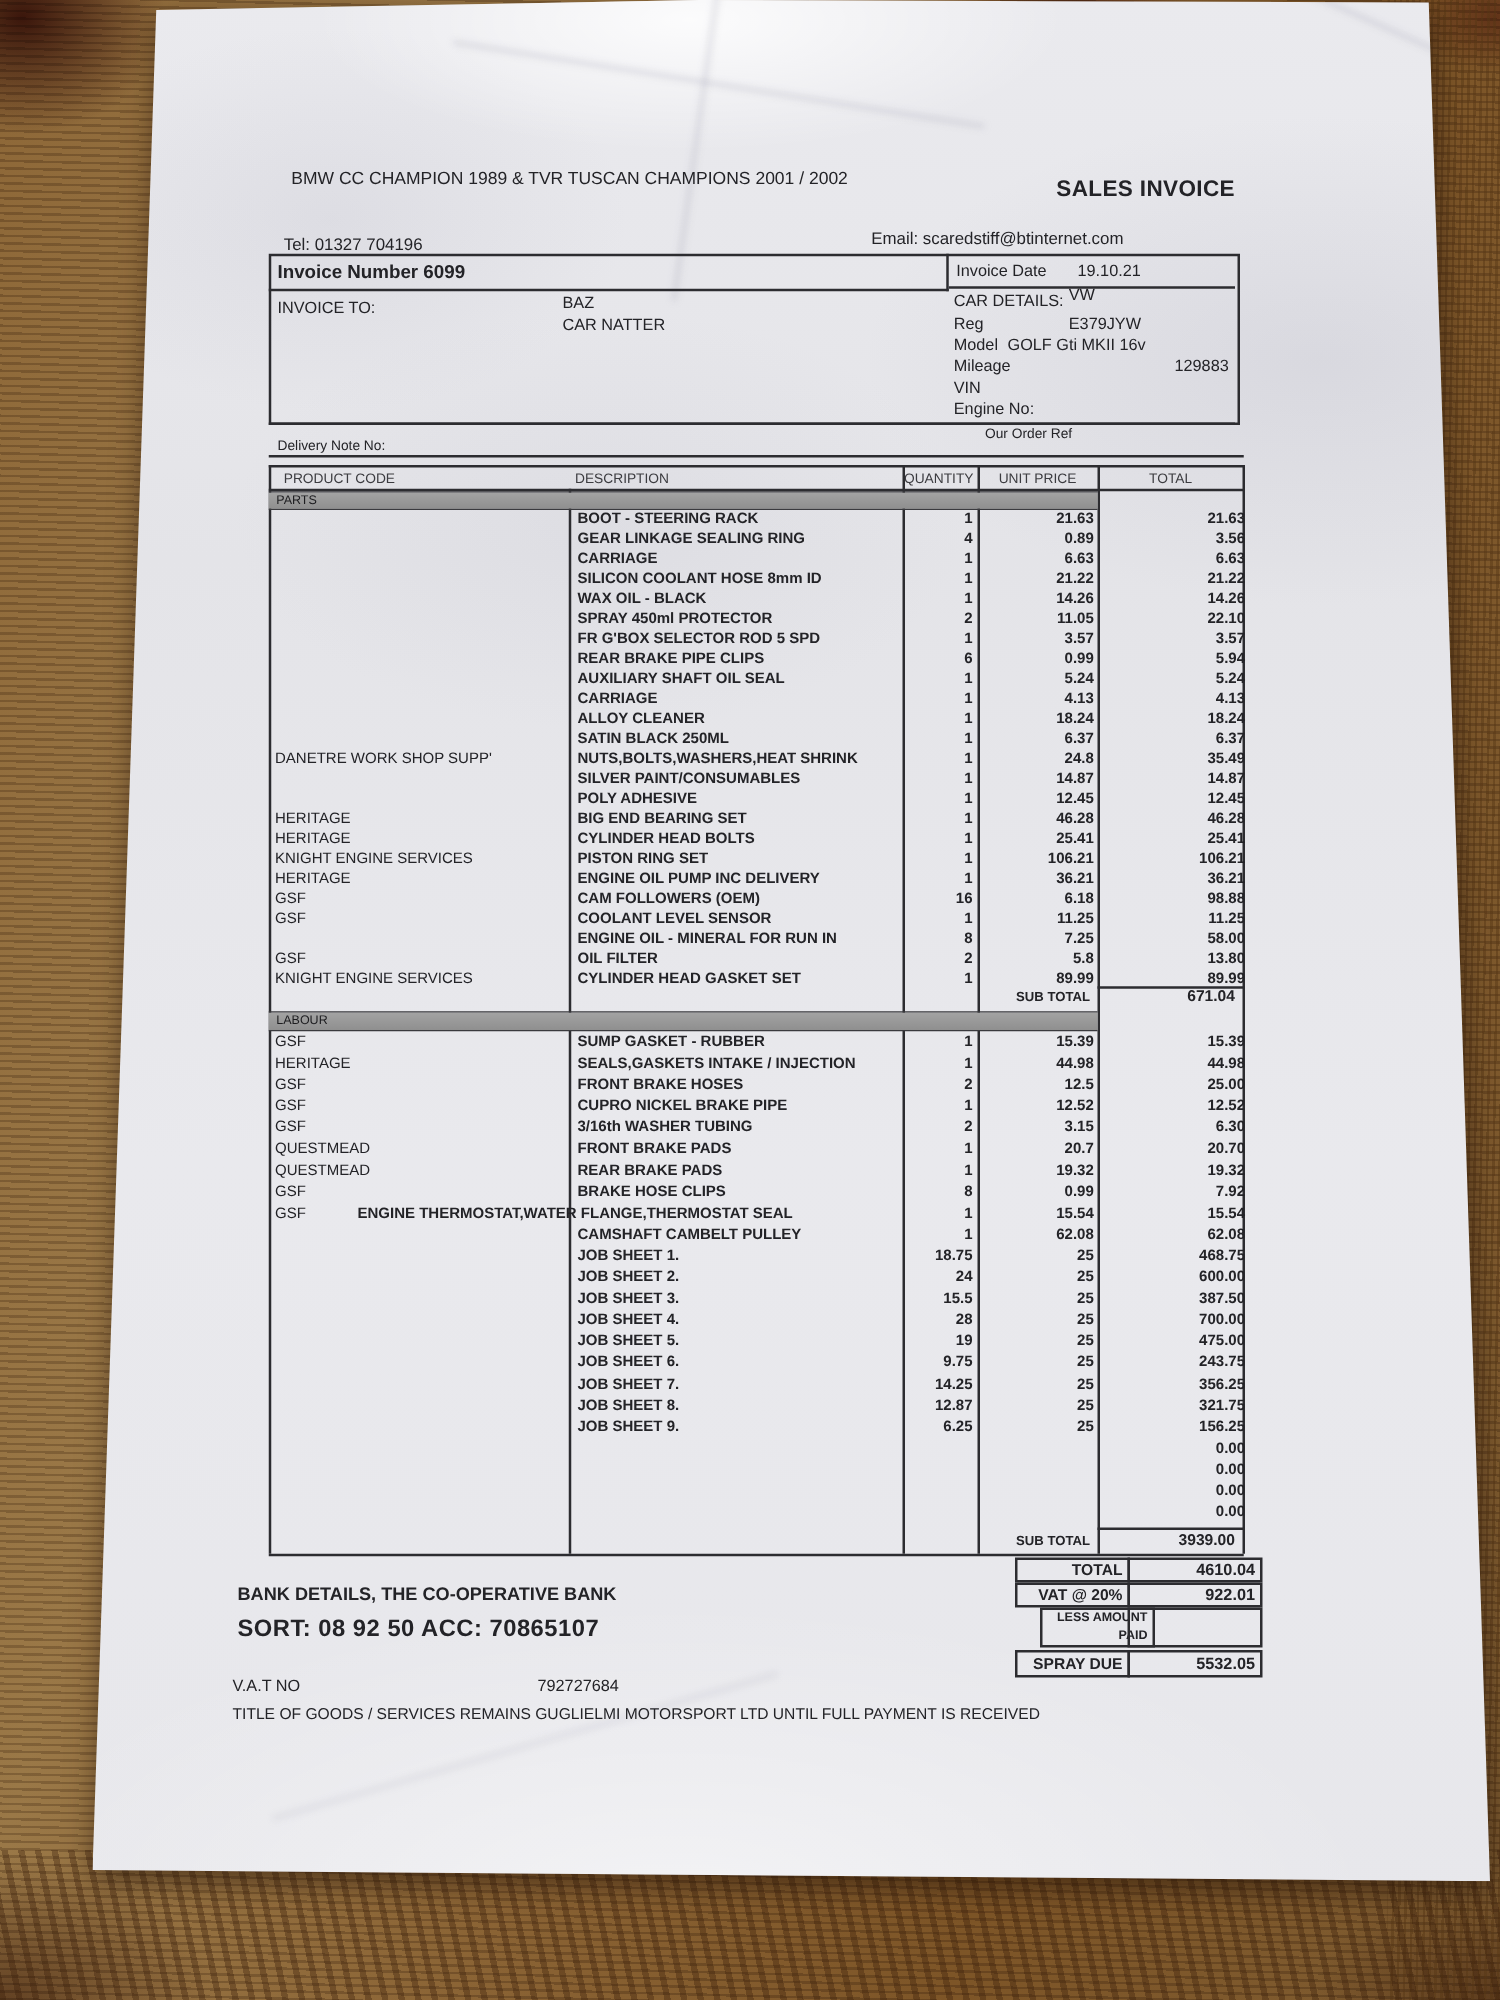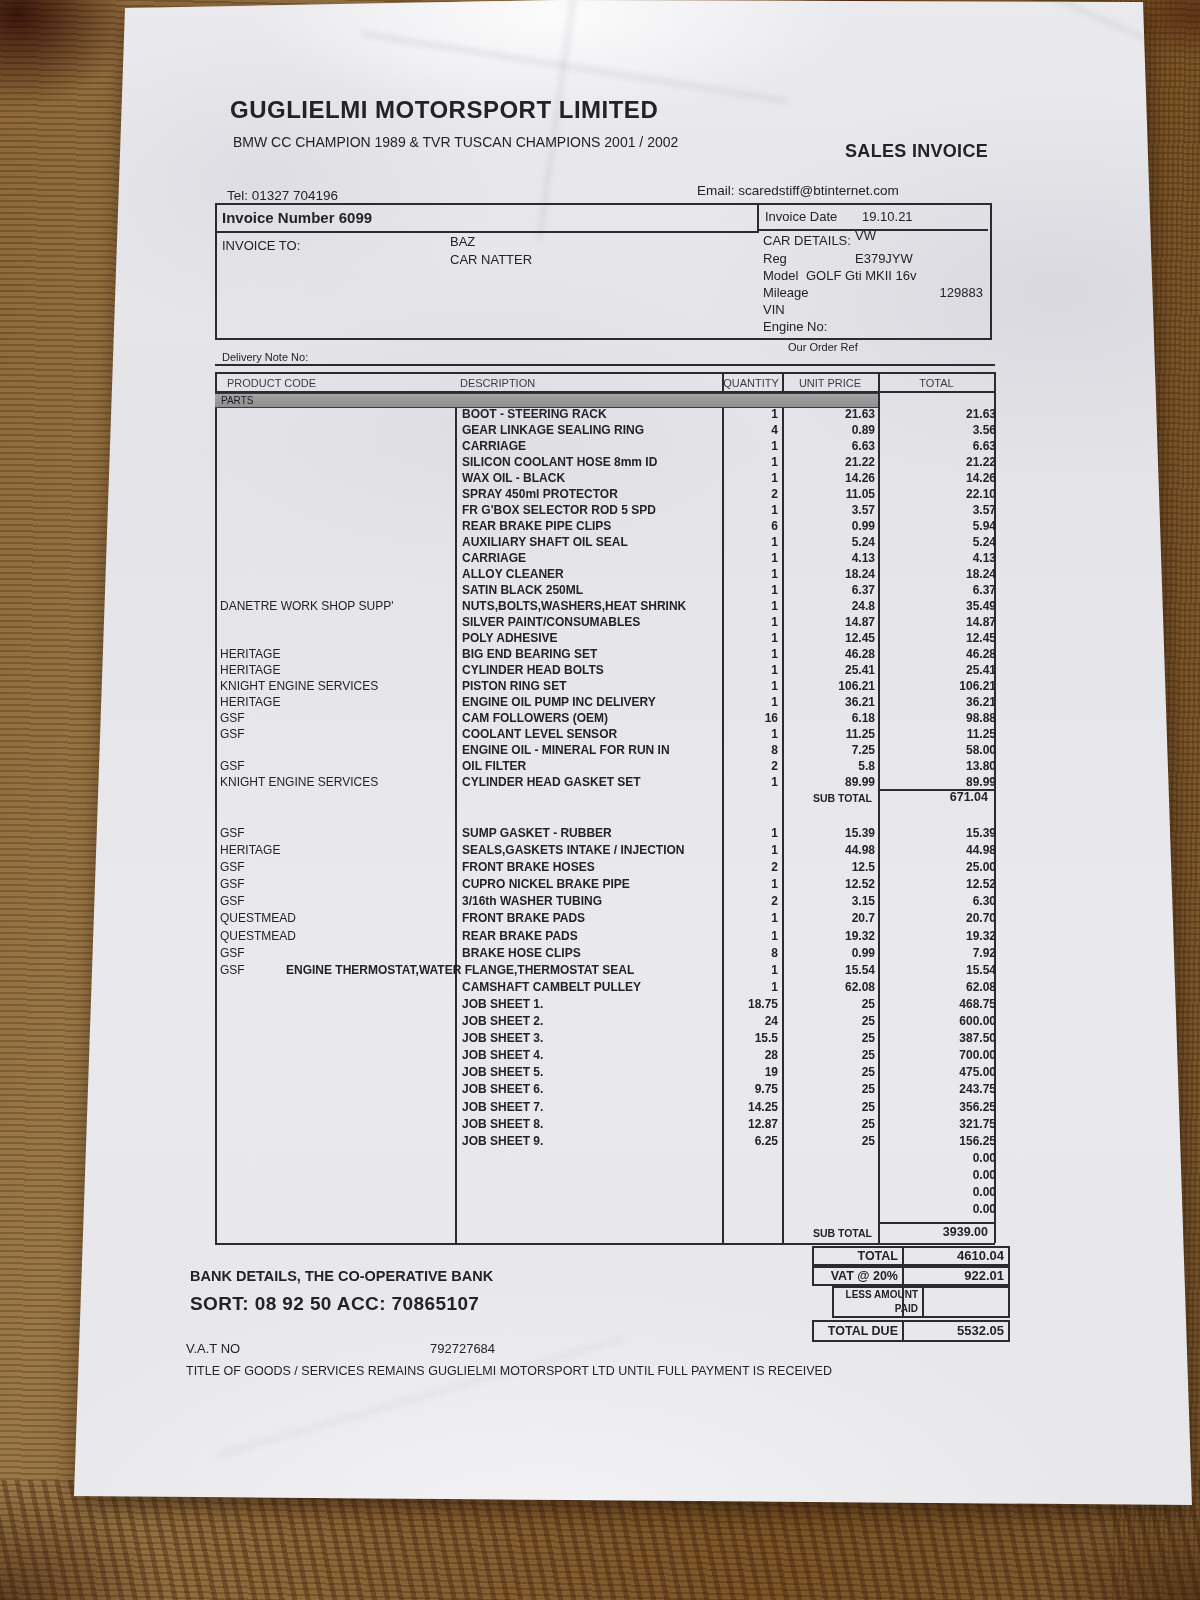--- a/index.html
+++ b/index.html
@@ -90,21 +90,20 @@
 
 <div class="paper-wrap">
  <div class="paper">
   <div class="crease c1"></div>
   <div class="crease c2"></div>
   <div class="crease c3"></div>
   <div class="crease c4"></div>
 
   <div class="content">
 
-    <div class="t b company" style="left:230px;top:96px;">GUGLIELMI MOTORSPORT LIMITED</div>
     <div class="t tagline" style="left:233px;top:134px;">BMW CC CHAMPION 1989  &amp;  TVR TUSCAN CHAMPIONS 2001 / 2002</div>
     <div class="t b doctitle" style="left:700px;top:141px;width:288px;text-align:right;">SALES INVOICE</div>
     <div class="t contact" style="left:697px;top:183px;">Email: scaredstiff@btinternet.com</div>
     <div class="t contact" style="left:227px;top:188px;">Tel: 01327 704196</div>
 
     <div class="metabox"></div>
     <div class="t b" style="left:222px;top:209px;font-size:15px;">Invoice Number 6099</div>
     <div class="hline" style="left:215px;top:231px;width:544px;"></div>
     <div class="vline" style="left:757px;top:203px;height:30px;"></div>
     <div class="t m13" style="left:765px;top:209px;">Invoice Date</div>
@@ -316,20 +315,23 @@
             <span class="cd">CYLINDER HEAD GASKET SET</span>
             <span class="cq">1</span>
             <span class="cu">89.99</span>
             <span class="ct">89.99</span>
           </div>
         </div>
     <div class="hline" style="left:878px;top:789px;width:117px;height:1.5px;"></div>
     <div class="t subl" style="left:772px;top:792px;width:100px;">SUB TOTAL</div>
     <div class="t subv" style="left:880px;top:790px;width:108px;">671.04</div>
 
+    <div class="gray-bar" style="top:809px;height:14px;">
+      <span class="bar-label" style="line-height:14px;">LABOUR</span>
+    </div>
     <div class="rows" id="labour-rows" style="top:825px;">
           <div class="trow">
             <span class="cc">GSF</span>
             <span class="cd">SUMP GASKET - RUBBER</span>
             <span class="cq">1</span>
             <span class="cu">15.39</span>
             <span class="ct">15.39</span>
           </div>
           <div class="trow">
             <span class="cc">HERITAGE</span>
@@ -489,21 +491,21 @@
     <div class="t subl" style="left:772px;top:1227px;width:100px;">SUB TOTAL</div>
     <div class="t subv" style="left:880px;top:1225px;width:108px;">3939.00</div>
     <div class="hline" style="left:215px;top:1243px;width:780px;"></div>
 
     <div class="tot-label" style="left:812px;top:1246px;width:84px;height:16px;line-height:16px;font-size:12.5px;padding-right:4px;">TOTAL</div>
     <div class="tot-value" style="left:902px;top:1246px;width:100px;height:16px;line-height:16px;font-size:13px;padding-right:4px;">4610.04</div>
     <div class="tot-label" style="left:812px;top:1266px;width:84px;height:16px;line-height:16px;font-size:12.5px;padding-right:4px;">VAT @ 20%</div>
     <div class="tot-value" style="left:902px;top:1266px;width:100px;height:16px;line-height:16px;font-size:13px;padding-right:4px;">922.01</div>
     <div class="tot-label" style="left:832px;top:1286px;width:84px;height:28px;font-size:10px;line-height:14px;padding-right:4px;"><span>LESS AMOUNT</span><br><span>PAID</span></div>
     <div class="tot-value" style="left:902px;top:1286px;width:100px;height:28px;line-height:28px;font-size:13px;padding-right:4px;"></div>
-    <div class="tot-label" style="left:812px;top:1320px;width:84px;height:18px;line-height:18px;font-size:12.5px;padding-right:4px;">TOTAL DUE</div>
+    <div class="tot-label" style="left:812px;top:1320px;width:84px;height:18px;line-height:18px;font-size:12.5px;padding-right:4px;">SPRAY DUE</div>
     <div class="tot-value" style="left:902px;top:1320px;width:100px;height:18px;line-height:18px;font-size:13px;padding-right:4px;">5532.05</div>
 
     <div class="t b bank" style="left:190px;top:1268px;">BANK DETAILS, THE CO-OPERATIVE BANK</div>
     <div class="t b sort" style="left:190px;top:1293px;">SORT: 08 92 50   ACC: 70865107</div>
     <div class="t foot" style="left:186px;top:1341px;">V.A.T NO</div>
     <div class="t foot" style="left:430px;top:1341px;">792727684</div>
     <div class="t titleline" style="left:186px;top:1364px;">TITLE OF GOODS / SERVICES REMAINS GUGLIELMI MOTORSPORT LTD UNTIL FULL PAYMENT IS RECEIVED</div>
 
   </div>
  </div>

